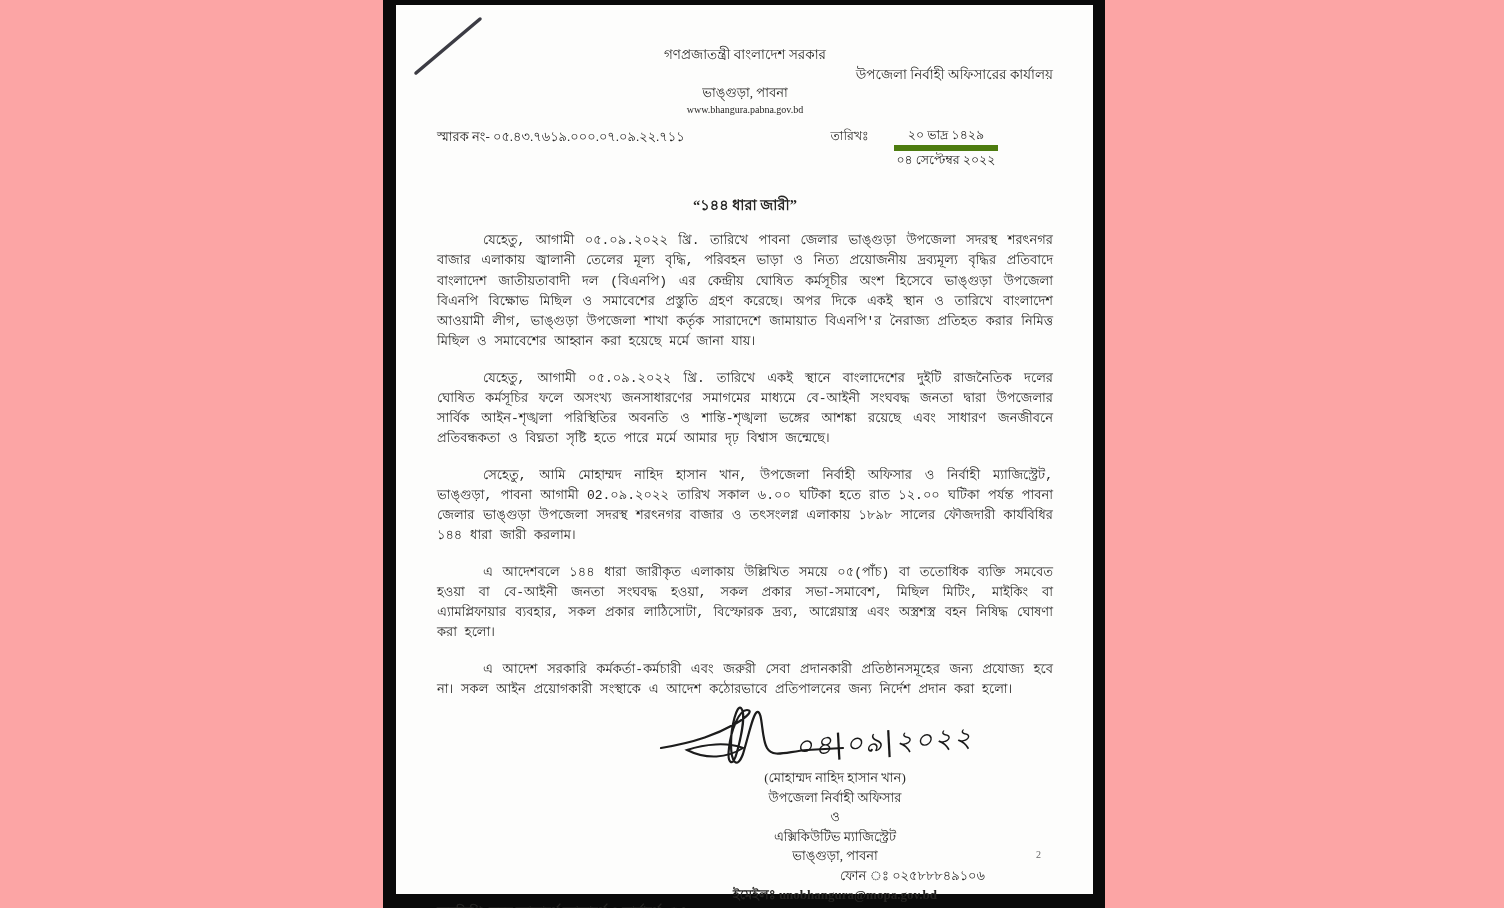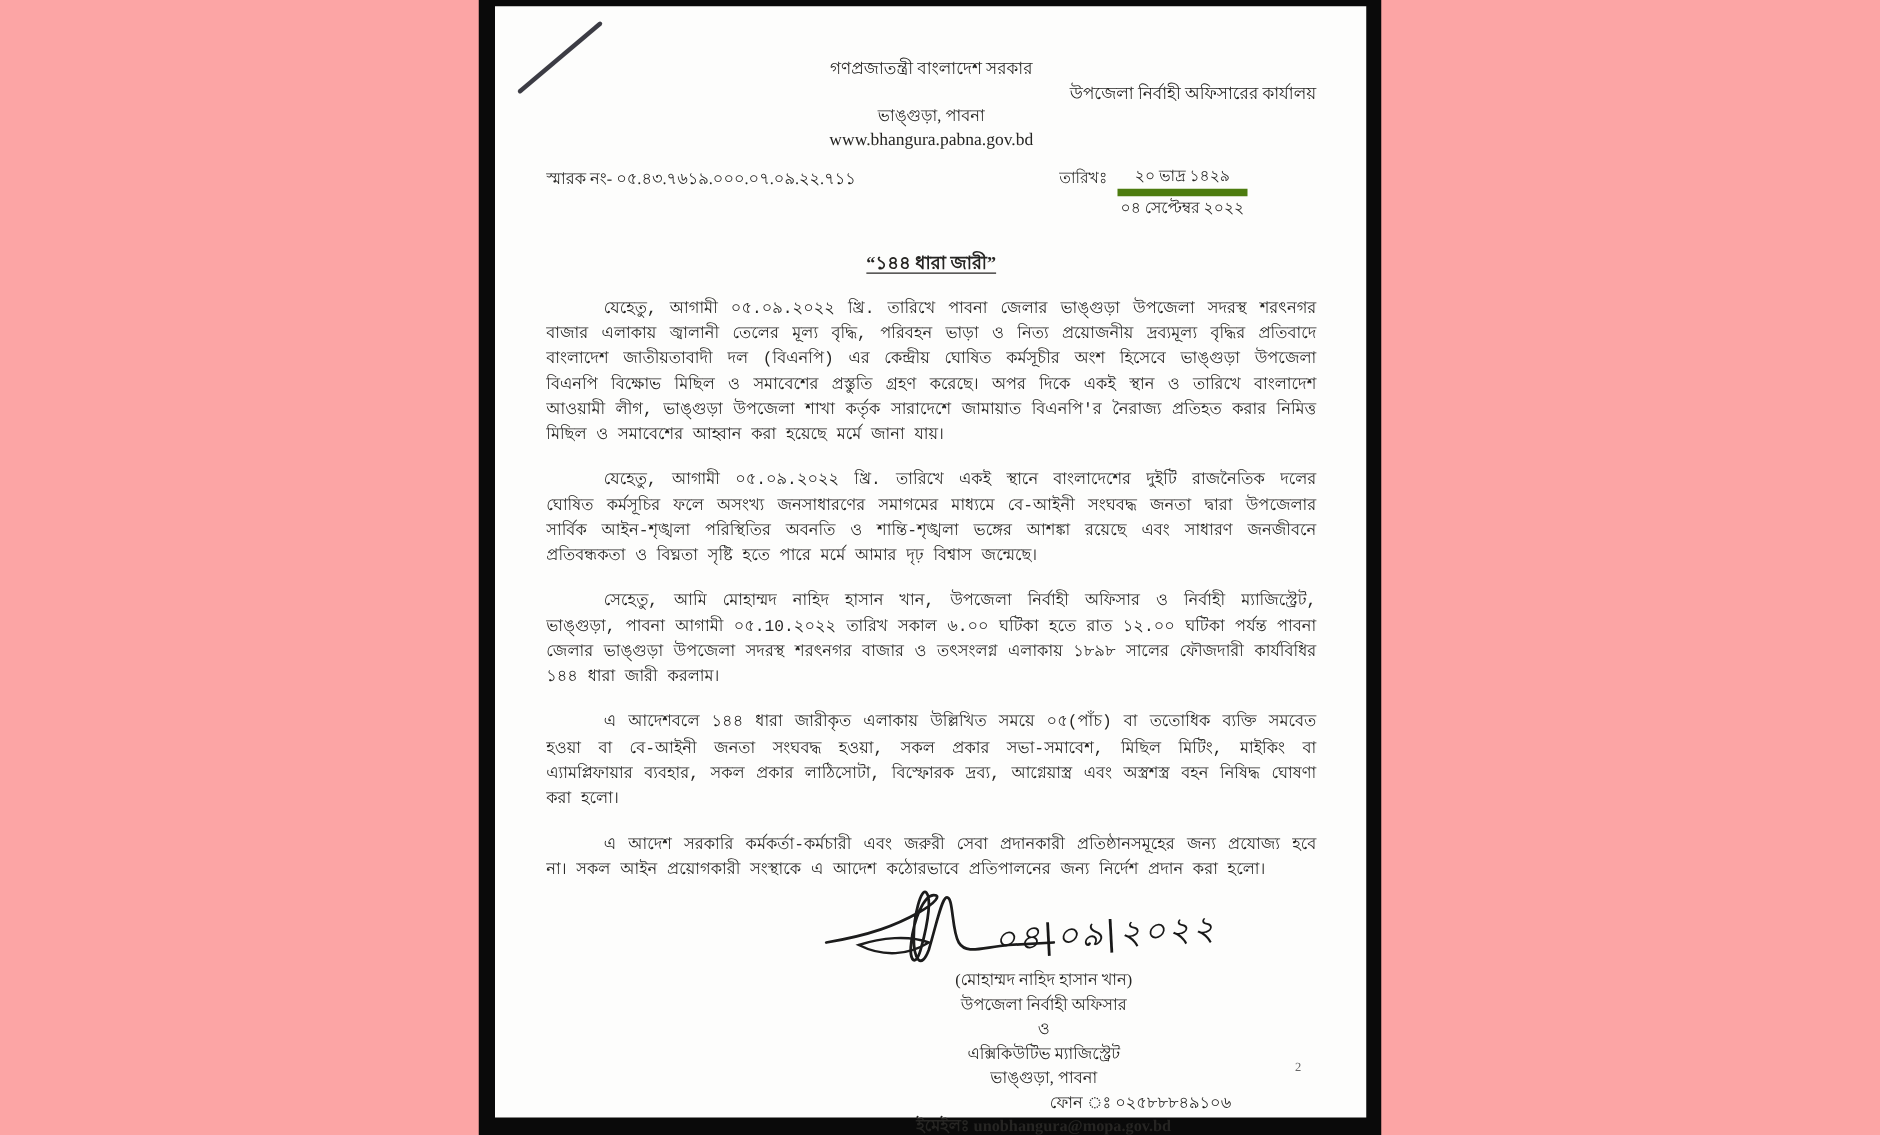--- a/index.html
+++ b/index.html
@@ -20,31 +20,31 @@
   }
   .pen-mark{position:absolute;left:12px;top:6px;width:80px;height:70px;}
   .content{
     position:absolute;left:41px;right:40px;top:22px;bottom:10px;
     font-size:13px;line-height:1.5;
   }
   .letterhead{text-align:center;margin-top:18px;line-height:1.45;}
   .letterhead .l1{font-size:13.5px;}
   .letterhead .l2{font-size:13.5px;text-align:right;}
   .letterhead .l3{font-size:13px;}
-  .letterhead .l4{font-size:14px;font-family:"Liberation Serif",serif;}
+  .letterhead .l4{font-size:10px;font-family:"Liberation Serif",serif;}
   .memo-row{display:flex;justify-content:space-between;align-items:flex-start;margin-top:10px;}
   .memo-no{font-size:13px;}
-  .date-block{display:flex;gap:8px;font-size:12.5px;margin-right:55px;}
+  .date-block{display:flex;gap:25px;font-size:12.5px;margin-right:55px;}
   .date-stack{display:inline-block;text-align:center;line-height:1.35;}
   .date-top{display:block;border-bottom:6px solid #4d7c0f;padding:0 14px 1px 14px;}
   .date-bottom{display:block;padding-top:1px;}
   .doc-title{
     text-align:center;margin-top:26px;font-size:14.5px;font-weight:bold;
   }
-  .doc-title span{text-decoration:underline;text-underline-offset:3px;text-align:center;}
+  .doc-title span{text-underline-offset:3px;text-align:center;}
   .body-paras{margin-top:14px;}
   .body-paras p{
     margin:0 0 16px 0;text-align:justify;text-indent:46px;
     font-size:13px;line-height:1.56;font-family:Liberation Mono, monospace;
   }
   
   .sig-area{
     position:relative;height:160px;margin-top:6px;
   }
   .sig-block{
@@ -101,21 +101,21 @@
           </div>
         </div>
 
         <div class="doc-title">
           <span>“১৪৪ ধারা জারী”</span>
         </div>
 
         <div class="body-paras">
           <p>যেহেতু, আগামী ০৫.০৯.২০২২ খ্রি. তারিখে পাবনা জেলার ভাঙ্গুড়া উপজেলা সদরস্থ শরৎনগর বাজার এলাকায় জ্বালানী তেলের মূল্য বৃদ্ধি, পরিবহন ভাড়া ও নিত্য প্রয়োজনীয় দ্রব্যমূল্য বৃদ্ধির প্রতিবাদে বাংলাদেশ জাতীয়তাবাদী দল (বিএনপি) এর কেন্দ্রীয় ঘোষিত কর্মসূচীর অংশ হিসেবে ভাঙ্গুড়া উপজেলা বিএনপি বিক্ষোভ মিছিল ও সমাবেশের প্রস্তুতি গ্রহণ করেছে। অপর দিকে একই স্থান ও তারিখে বাংলাদেশ আওয়ামী লীগ, ভাঙ্গুড়া উপজেলা শাখা কর্তৃক সারাদেশে জামায়াত বিএনপি'র নৈরাজ্য প্রতিহত করার নিমিত্ত মিছিল ও সমাবেশের আহ্বান করা হয়েছে মর্মে জানা যায়।</p>
           <p>যেহেতু, আগামী ০৫.০৯.২০২২ খ্রি. তারিখে একই স্থানে বাংলাদেশের দুইটি রাজনৈতিক দলের ঘোষিত কর্মসূচির ফলে অসংখ্য জনসাধারণের সমাগমের মাধ্যমে বে-আইনী সংঘবদ্ধ জনতা দ্বারা উপজেলার সার্বিক আইন-শৃঙ্খলা পরিস্থিতির অবনতি ও শান্তি-শৃঙ্খলা ভঙ্গের আশঙ্কা রয়েছে এবং সাধারণ জনজীবনে প্রতিবন্ধকতা ও বিঘ্নতা সৃষ্টি হতে পারে মর্মে আমার দৃঢ় বিশ্বাস জন্মেছে।</p>
-          <p>সেহেতু, আমি মোহাম্মদ নাহিদ হাসান খান, উপজেলা নির্বাহী অফিসার ও নির্বাহী ম্যাজিস্ট্রেট, ভাঙ্গুড়া, পাবনা আগামী ০৫.10.২০২২ তারিখ সকাল ৬.০০ ঘটিকা হতে রাত ১২.০০ ঘটিকা পর্যন্ত পাবনা জেলার ভাঙ্গুড়া উপজেলা সদরস্থ শরৎনগর বাজার ও তৎসংলগ্ন এলাকায় ১৮৯৮ সালের ফৌজদারী কার্যবিধির ১৪৪ ধারা জারী করলাম।</p>
+          <p>সেহেতু, আমি মোহাম্মদ নাহিদ হাসান খান, উপজেলা নির্বাহী অফিসার ও নির্বাহী ম্যাজিস্ট্রেট, ভাঙ্গুড়া, পাবনা আগামী 02.০৯.২০২২ তারিখ সকাল ৬.০০ ঘটিকা হতে রাত ১২.০০ ঘটিকা পর্যন্ত পাবনা জেলার ভাঙ্গুড়া উপজেলা সদরস্থ শরৎনগর বাজার ও তৎসংলগ্ন এলাকায় ১৮৯৮ সালের ফৌজদারী কার্যবিধির ১৪৪ ধারা জারী করলাম।</p>
           <p>এ আদেশবলে ১৪৪ ধারা জারীকৃত এলাকায় উল্লিখিত সময়ে ০৫(পাঁচ) বা ততোধিক ব্যক্তি সমবেত হওয়া বা বে-আইনী জনতা সংঘবদ্ধ হওয়া, সকল প্রকার সভা-সমাবেশ, মিছিল মিটিং, মাইকিং বা এ্যামপ্লিফায়ার ব্যবহার, সকল প্রকার লাঠিসোটা, বিস্ফোরক দ্রব্য, আগ্নেয়াস্ত্র এবং অস্ত্রশস্ত্র বহন নিষিদ্ধ ঘোষণা করা হলো।</p>
           <p>এ আদেশ সরকারি কর্মকর্তা-কর্মচারী এবং জরুরী সেবা প্রদানকারী প্রতিষ্ঠানসমূহের জন্য প্রযোজ্য হবে না। সকল আইন প্রয়োগকারী সংস্থাকে এ আদেশ কঠোরভাবে প্রতিপালনের জন্য নির্দেশ প্রদান করা হলো।</p>
         </div>
 
         <div class="sig-area">
           <div class="sig-block">
             <svg class="sig-scribble" viewBox="0 0 190 72">
               <path d="M4 44 C40 38, 60 30, 78 20 C92 12, 96 6, 90 6 C82 6, 74 26, 72 44 C70 60, 76 64, 80 48 C86 26, 88 8, 84 4 C80 0, 74 22, 74 40 C74 58, 80 66, 86 50 C92 30, 96 10, 100 8 C106 6, 104 34, 110 44 C116 54, 128 48, 150 46 L186 44" stroke="#1c1c1c" stroke-width="2.2" fill="none" stroke-linecap="round"></path>
               <path d="M30 46 C50 56, 70 54, 86 44 C70 38, 48 40, 30 46 Z" stroke="#1c1c1c" stroke-width="2" fill="none"></path>
             </svg>

